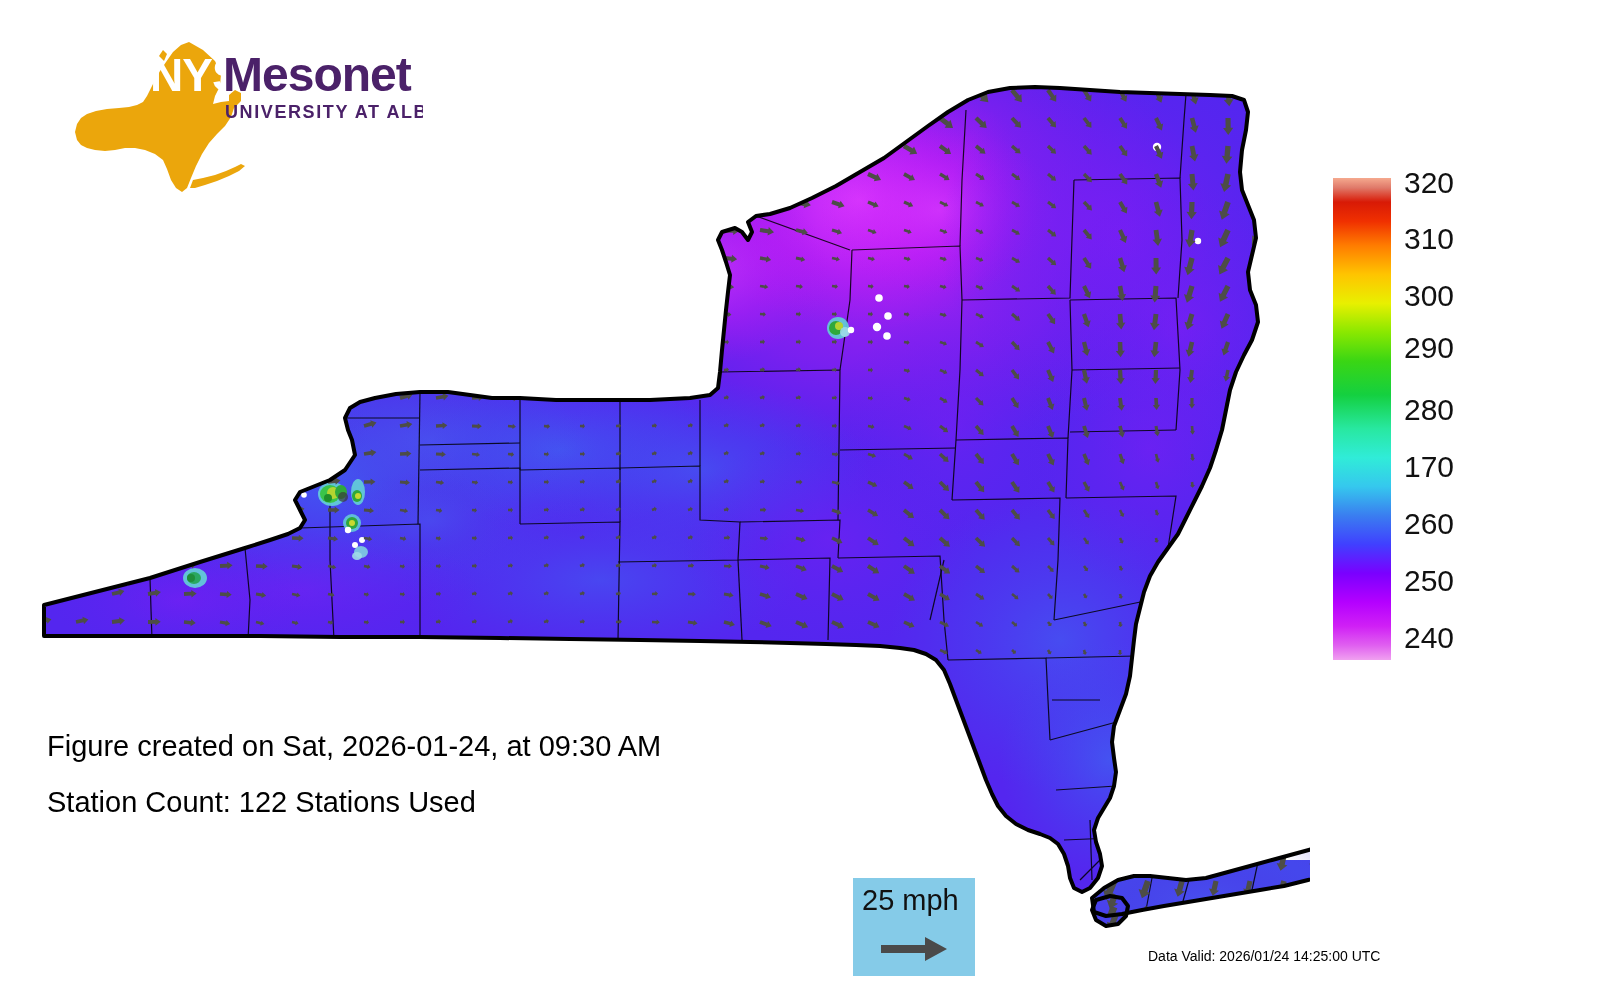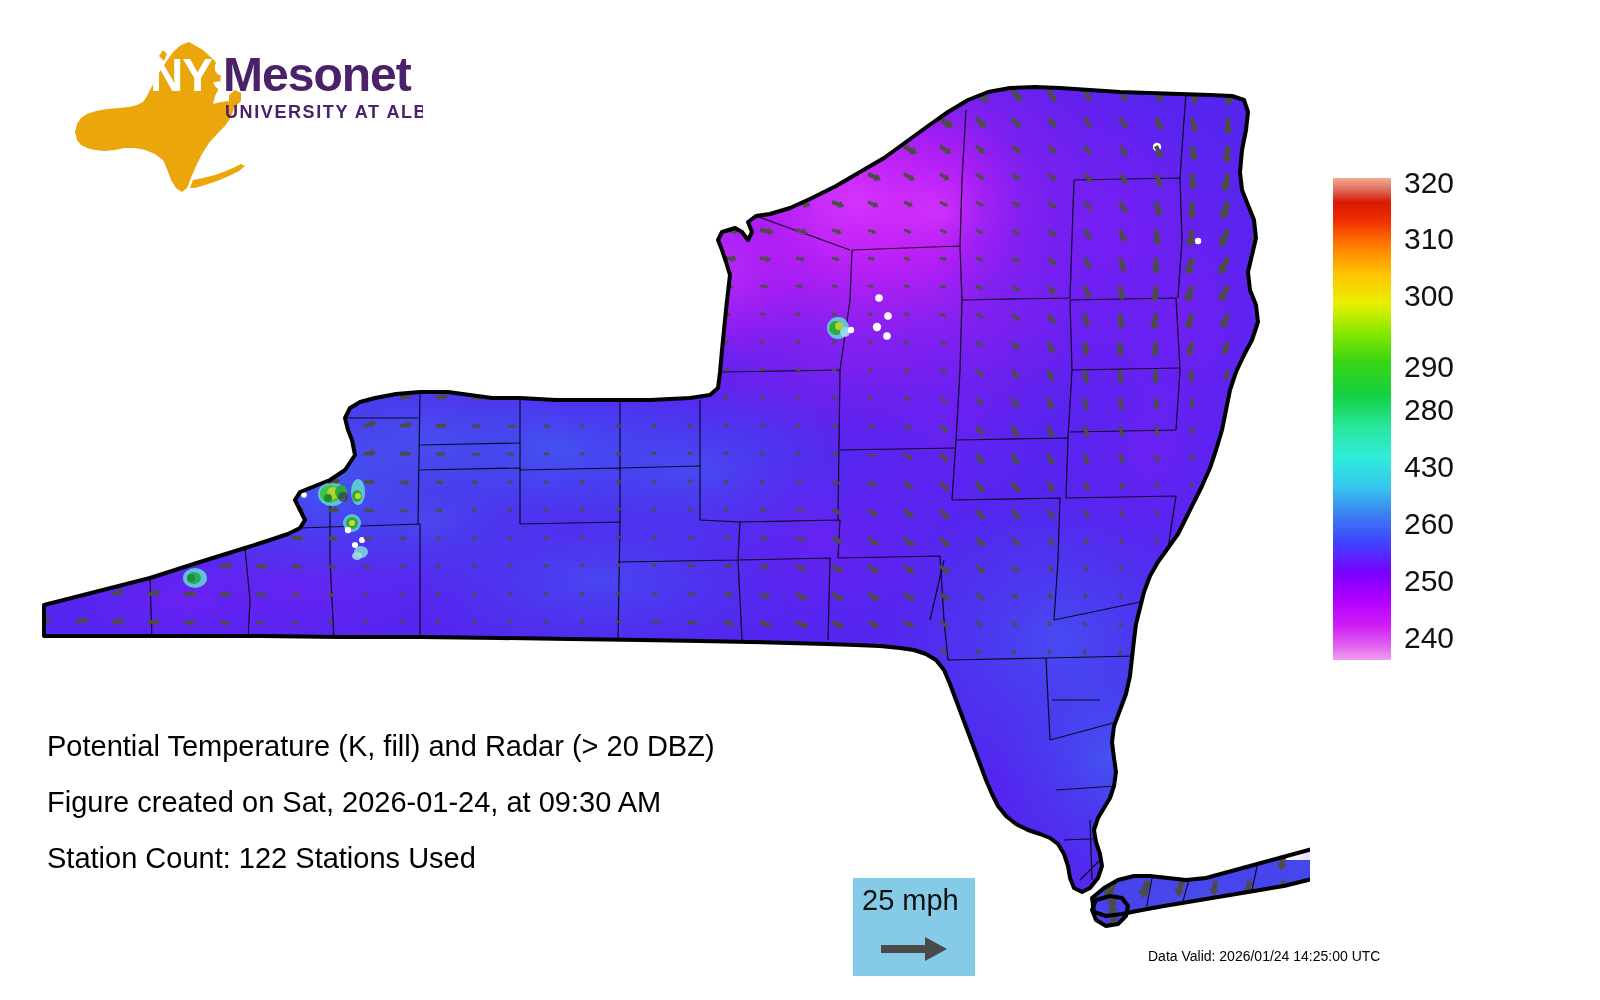--- a/index.html
+++ b/index.html
@@ -1136,29 +1136,28 @@
     <path d="M1096 900 L1110 896 L1122 898 L1128 906 L1126 916
              L1118 924 L1106 926 L1096 920 L1092 910 Z"></path>
   </g>
 </svg>
 </div>
 
 <div id="colorbar"></div>
 <div class="cb-label" style="top:168px">320</div>
 <div class="cb-label" style="top:224px">310</div>
 <div class="cb-label" style="top:281px">300</div>
-<div class="cb-label" style="top:352px">290</div>
+<div class="cb-label" style="top:333px">290</div>
 <div class="cb-label" style="top:395px">280</div>
-<div class="cb-label" style="top:452px">430</div>
+<div class="cb-label" style="top:452px">170</div>
 <div class="cb-label" style="top:509px">260</div>
 <div class="cb-label" style="top:566px">250</div>
 <div class="cb-label" style="top:623px">240</div>
 
 <div id="info">
-  <div class="line">Potential Temperature (K, fill) and Radar (&gt; 20 DBZ)</div>
   <div class="line">Figure created on Sat, 2026-01-24, at 09:30 AM</div>
   <div class="line">Station Count: 122 Stations Used</div>
 </div>
 
 <div id="wind-legend">
   <div class="box"></div>
   <div class="lbl">25 mph</div>
   <div class="arr">
     <svg width="68" height="30" viewBox="0 0 68 30">
       <path d="M0 11 L44 11 L44 3 L66 15 L44 27 L44 19 L0 19 Z" fill="#4A4A4A"></path>

